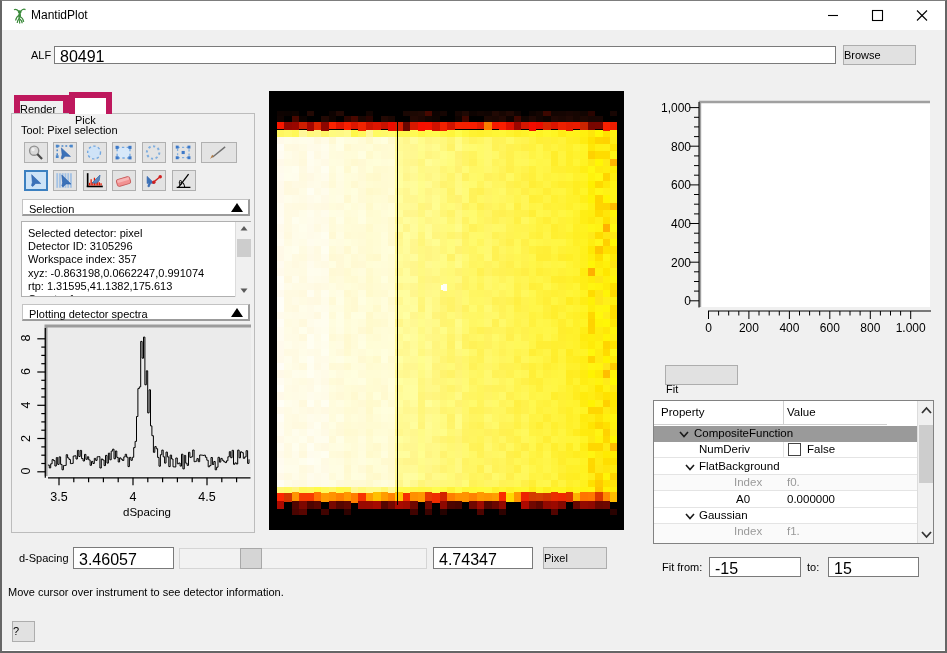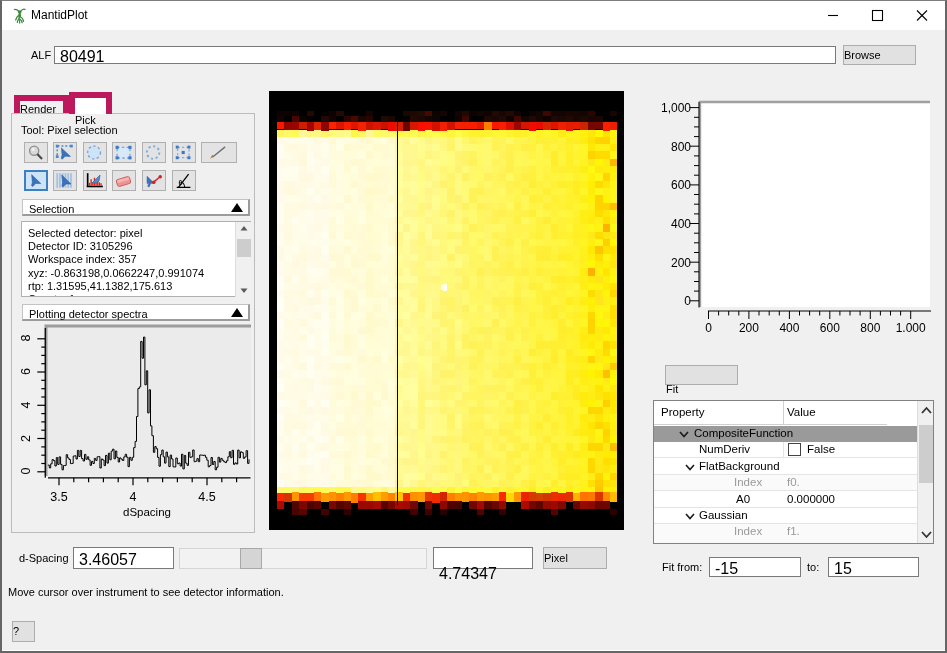--- a/index.html
+++ b/index.html
@@ -2872,17 +2872,17 @@
 
 <div class="abs" style="left:662px;top:561px">Fit from:</div>
 <div class="input" style="left:709px;top:557px;width:92px;height:20px">-15</div>
 <div class="abs" style="left:807px;top:561px">to:</div>
 <div class="input" style="left:828px;top:557px;width:91px;height:20px">15</div>
 
 <div class="abs" style="left:19px;top:552px">d-Spacing</div>
 <div class="input" style="left:73px;top:547px;width:101px;height:22px;padding-top:3px">3.46057</div>
 <div class="abs" style="left:179px;top:548px;width:248px;height:21px;background:#f2f2f2;border:1px solid #d5d5d5"></div>
 <div class="abs" style="left:240px;top:548px;width:22px;height:21px;background:#d5d5d5;border:1px solid #a8a8a8"></div>
-<div class="input" style="left:433px;top:547px;width:100px;height:22px;padding-top:17px">4.74347</div>
+<div class="input" style="left:433px;top:547px;width:100px;height:22px;padding-top:3px">4.74347</div>
 <div class="btn" style="left:543px;top:547px;width:64px;height:22px;padding-top:4px">Pixel</div>
 
 <div class="abs" style="left:8px;top:586px">Move cursor over instrument to see detector information.</div>
 <div class="btn" style="left:12px;top:621px;width:23px;height:21px;padding-top:3px">?</div>
 
 </body></html>

